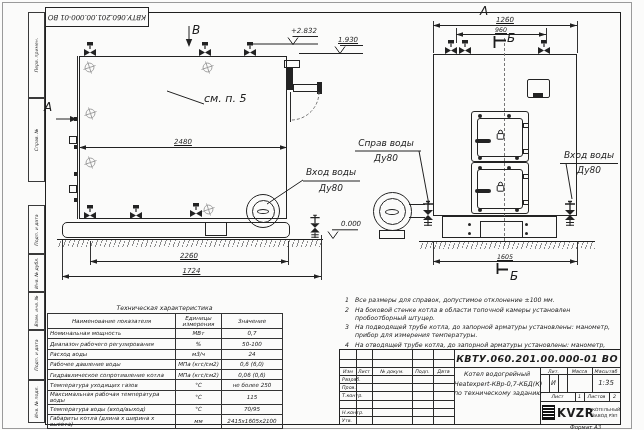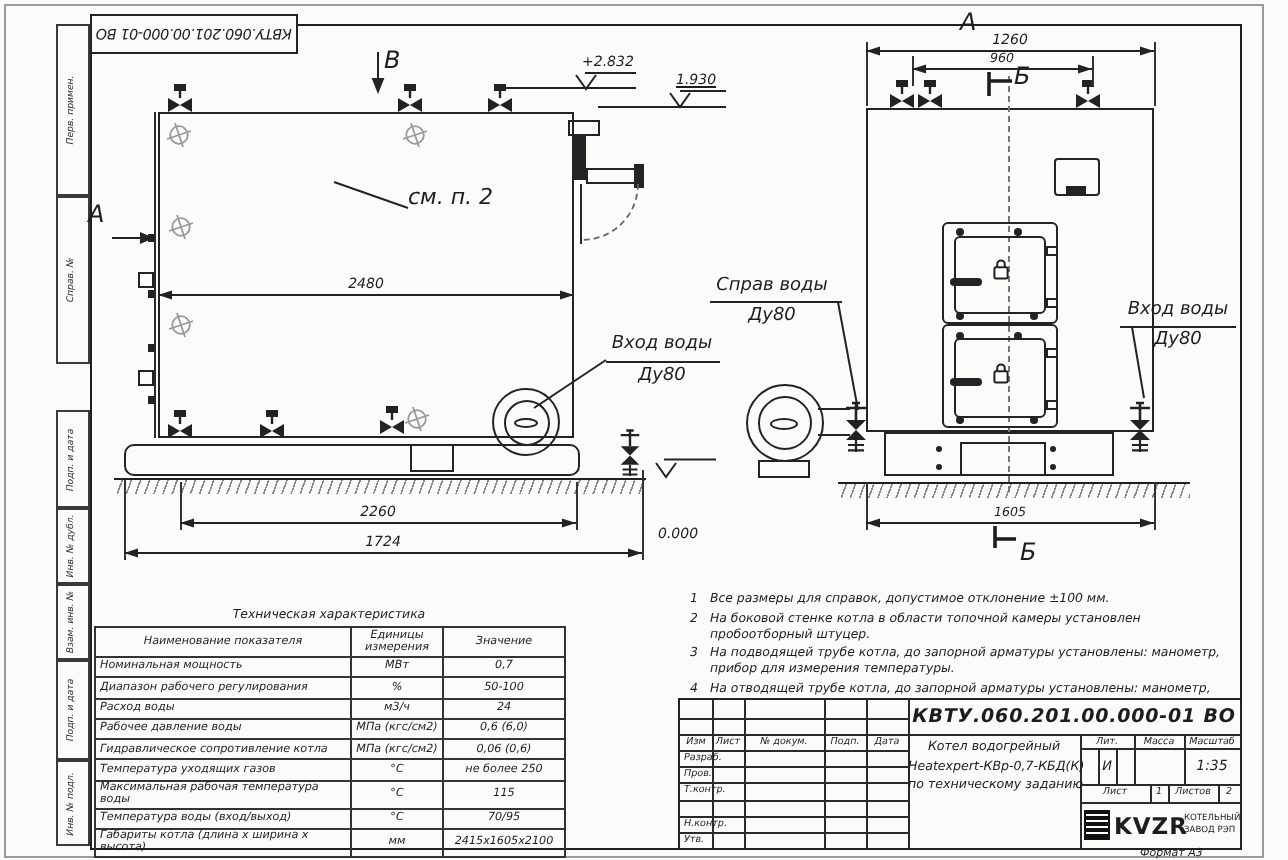--- a/index.html
+++ b/index.html
@@ -9,21 +9,21 @@
   .lab{position:absolute;font-style:italic;white-space:nowrap;color:#1d1d1d;}
   .ctr{text-align:center;}
   .box{position:absolute;border:1.3px solid #232323;box-sizing:border-box;background:transparent;}
   .thin{border-width:1px;}
   .fillb{background:#232323;}
   .h{position:absolute;border-top:1.1px solid #2a2a2a;}
   .v{position:absolute;border-left:1.1px solid #2a2a2a;}
   .dash{border-left:1px dashed #777;}
   .dim{position:absolute;border-top:1px solid #222;}
   .dim>span{position:absolute;left:50%;top:-9px;transform:translateX(-50%);
-            font:italic 7px/1 "DejaVu Sans",sans-serif;white-space:nowrap;}
+            font:italic 7px/1 "DejaVu Sans",sans-serif;white-space:nowrap;text-decoration:underline;}
   .dim.sm>span{font-size:6.3px;top:-8px;}
   .dim::before{content:"";position:absolute;left:0;top:-2.8px;width:7px;height:4.6px;background:#222;
                clip-path:polygon(0 50%,100% 0,100% 100%);}
   .dim::after{content:"";position:absolute;right:0;top:-2.8px;width:7px;height:4.6px;background:#222;
               clip-path:polygon(100% 50%,0 0,0 100%);}
   .ext{position:absolute;border-left:0.9px solid #333;}
   .ground{position:absolute;height:7px;border-top:1.4px solid #1f1f1f;
           background:repeating-linear-gradient(110deg,transparent 0 3.5px,#8a8a8a 3.5px 4.3px);}
   .bolt{position:absolute;width:4px;height:4px;border-radius:50%;background:#232323;}
   .strip{position:absolute;left:28px;width:17px;border:1px solid #3a3a3a;box-sizing:border-box;background:#fbfbfa;}
@@ -128,21 +128,21 @@
   <svg class="icon" style="left:83.5px;top:106.5px" width="13" height="13" viewBox="0 0 13 13">
       <use href="#crosshair"></use>
     </svg>
   <svg class="icon" style="left:83.5px;top:155.5px" width="13" height="13" viewBox="0 0 13 13">
       <use href="#crosshair"></use>
     </svg>
   <svg class="icon" style="left:201.5px;top:202.5px" width="13" height="13" viewBox="0 0 13 13">
       <use href="#crosshair"></use>
     </svg>
 
-  <div class="lab" style="left:204px;top:92px;font-size:11px;">см. п. 2</div>
+  <div class="lab" style="left:204px;top:92px;font-size:11px;">см. п. 5</div>
 
   <div class="dim" style="left:79px;top:147px;width:208px;">
     <span>2480</span>
   </div>
 
   <div class="box thin" style="left:284px;top:60px;width:16px;height:8px;"></div>
   <div class="abs fillb" style="left:287px;top:68px;width:6px;height:22px;"></div>
   <div class="box thin" style="left:293px;top:84px;width:26px;height:8px;"></div>
   <div class="abs fillb" style="left:317px;top:82px;width:5px;height:12px;"></div>
   <div class="v" style="left:290px;top:92px;height:30px;border-left-width:0.9px;"></div>
@@ -166,21 +166,21 @@
 
   <svg class="icon" style="left:307px;top:212px" width="16" height="26" viewBox="0 0 14 28">
       <use href="#valve-s"></use>
     </svg>
 
   <div class="lab ctr" style="left:301px;top:167px;width:60px;font-size:9px;">Вход воды</div>
   <div class="lab ctr" style="left:301px;top:183px;width:60px;font-size:9px;">Ду80</div>
 
   <div class="lab" style="left:291px;top:27px;font-size:7px;">+2.832</div>
   <div class="lab" style="left:338px;top:36px;font-size:7px;text-decoration:underline;">1.930</div>
-  <div class="lab" style="left:329px;top:220px;font-size:7px;margin-top:43px;">0.000</div>
+  <div class="lab" style="left:341px;top:220px;font-size:7px;">0.000</div>
 
   <div class="lab" style="left:192px;top:23px;font-size:12px;">В</div>
   <div class="lab" style="left:44px;top:100px;font-size:12px;">А</div>
   <div class="lab" style="left:480px;top:4px;font-size:12px;">А</div>
   <div class="lab" style="left:507px;top:31px;font-size:12px;">Б</div>
   <div class="lab" style="left:510px;top:269px;font-size:12px;">Б</div>
 
   <div class="ground" style="left:57px;top:238.5px;width:266px;"></div>
   <div class="ground" style="left:419px;top:241px;width:176px;"></div>
 

